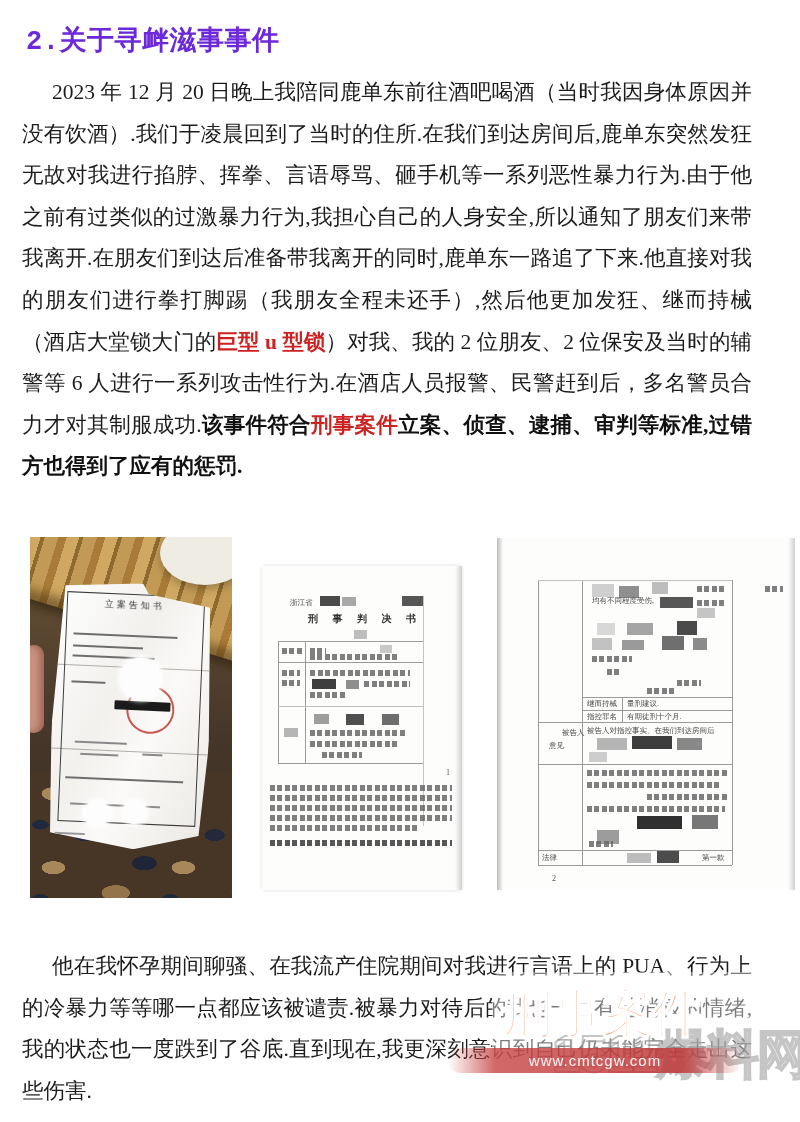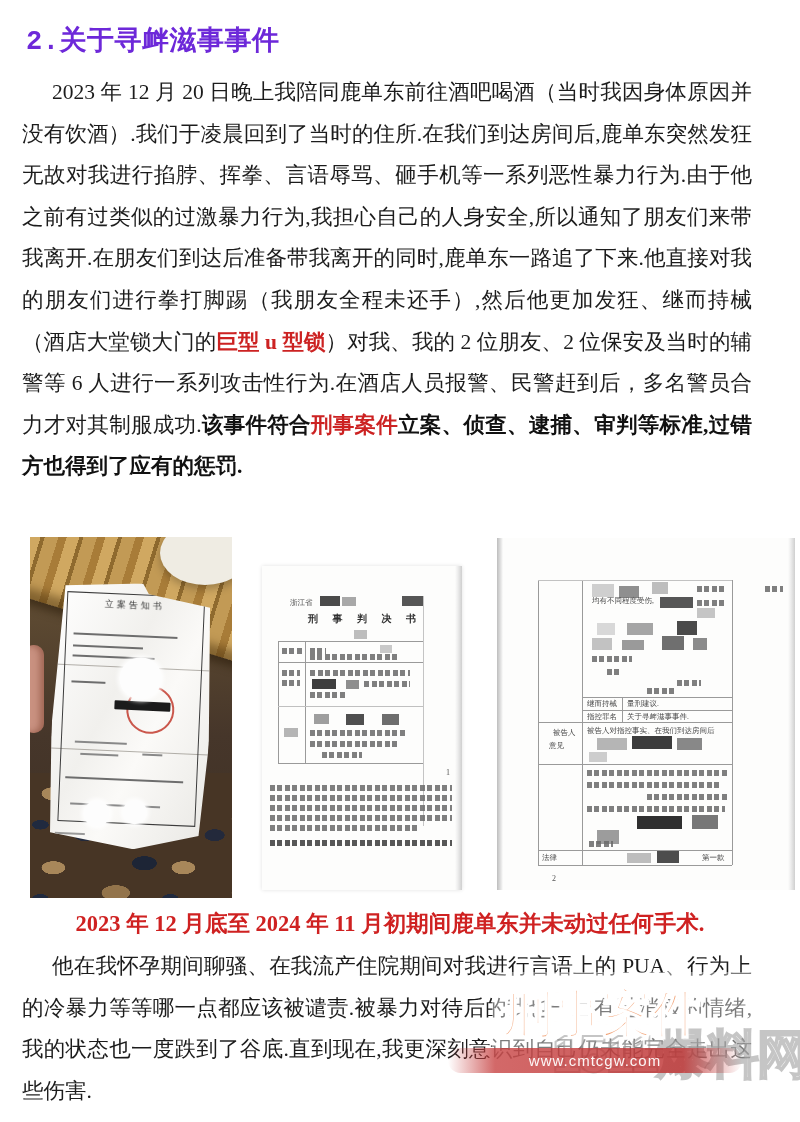--- a/index.html
+++ b/index.html
@@ -218,23 +218,23 @@
     <div class="rbox" style="left:196px;top:100px;width:14px;height:12px;background:#8b8b8b"></div>
     <div class="tline" style="left:95px;top:118px;width:40px"></div>
     <div class="tline" style="left:110px;top:131px;width:12px"></div>
     <div class="tline" style="left:180px;top:142px;width:24px"></div>
     <div class="tline" style="left:150px;top:150px;width:30px"></div>
     <div class="tline" style="left:268px;top:48px;width:18px"></div>
 
     <div class="tinytxt" style="left:90px;top:161px">继而持械</div>
     <div class="tinytxt" style="left:130px;top:161px">量刑建议.</div>
     <div class="tinytxt" style="left:90px;top:174px">指控罪名</div>
-    <div class="tinytxt" style="left:130px;top:174px">关于寻衅滋事事件.</div>
-
-    <div class="tinytxt" style="left:56px;top:190px">被告人</div>
+    <div class="tinytxt" style="left:130px;top:174px">有期徒刑十个月.</div>
+
+    <div class="tinytxt" style="left:65px;top:190px">被告人</div>
     <div class="tinytxt" style="left:52px;top:203px">意见</div>
     <div class="tinytxt" style="left:90px;top:188px">被告人对指控事实、在我们到达房间后</div>
     <div class="rbox" style="left:100px;top:200px;width:30px;height:12px;background:#b5b5b5"></div>
     <div class="rbox" style="left:135px;top:198px;width:40px;height:13px;background:#3c3c3c"></div>
     <div class="rbox" style="left:180px;top:200px;width:25px;height:12px;background:#888"></div>
     <div class="rbox" style="left:92px;top:214px;width:18px;height:10px;background:#cdcdcd"></div>
 
     <div class="tline" style="left:90px;top:232px;width:140px"></div>
     <div class="tline" style="left:90px;top:244px;width:132px"></div>
     <div class="tline" style="left:150px;top:256px;width:80px"></div>
@@ -244,21 +244,20 @@
     <div class="rbox" style="left:100px;top:292px;width:22px;height:14px;background:#9c9c9c"></div>
     <div class="tline" style="left:92px;top:303px;width:24px"></div>
 
     <div class="tinytxt" style="left:45px;top:315px">法律</div>
     <div class="rbox" style="left:130px;top:315px;width:24px;height:10px;background:#bdbdbd"></div>
     <div class="rbox" style="left:160px;top:313px;width:22px;height:12px;background:#4d4d4d"></div>
     <div class="tinytxt" style="left:205px;top:315px">第一款</div>
     <div class="pagenum" style="left:55px;top:336px">2</div>
   </div>
 
-  <p class="red-statement">2023 年 12 月底至 2024 年 11 月初期间鹿单东并未动过任何手术.</p>
 
   <p class="body-para p2">他在我怀孕期间聊骚、在我流产住院期间对我进行言语上的 PUA、行为上的冷暴力等等哪一点都应该被谴责.被暴力对待后的我也一直有过消极的情绪,我的状态也一度跌到了谷底.直到现在,我更深刻意识到自己仍未能完全走出这些伤害.</p>
 
   <div>
     <div class="wm-wash"></div>
     <p class="wm-ghost">1511爆料网</p>
     <p class="wm-brand">刑事案件</p>
     <div class="wm-banner">
       <span class="wm-url">www.cmtcgw.com</span>
     </div>

